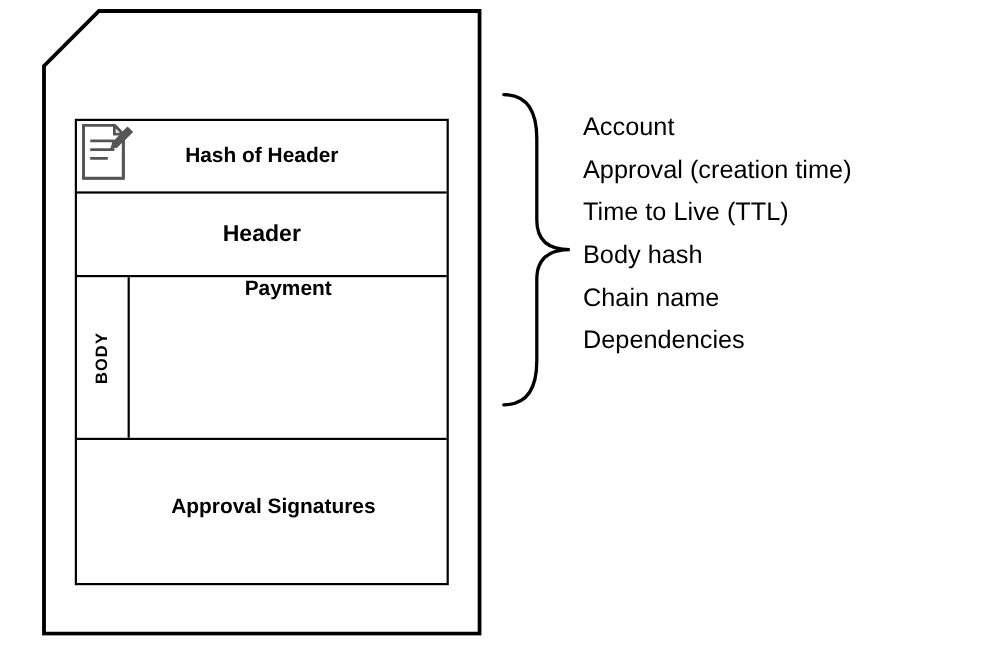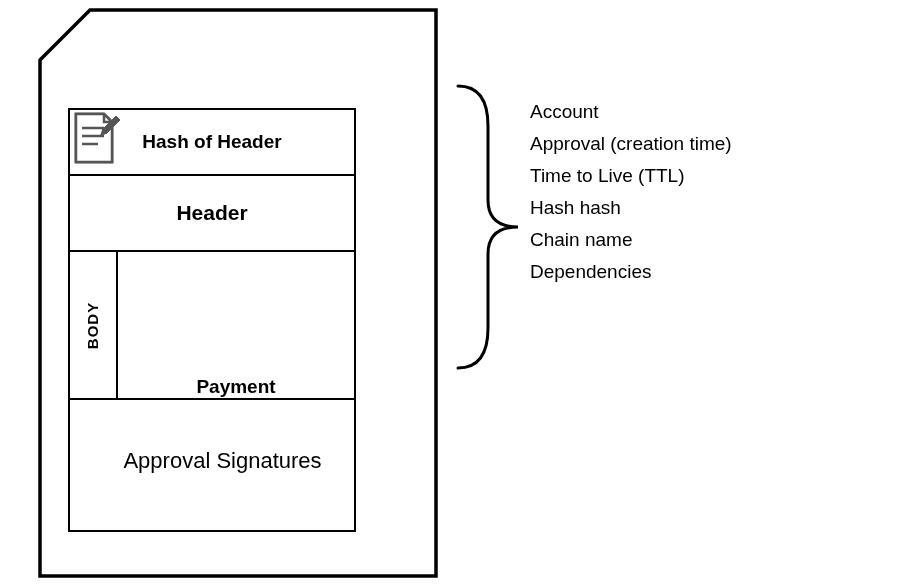--- a/index.html
+++ b/index.html
@@ -28,21 +28,21 @@
   .doc-outline svg {
     position: absolute;
     left: 0; top: 0;
     width: 100%; height: 100%;
   }
   
   .inner-table {
     position: absolute;
     left: 30px;
     top: 100px;
-    width: 288px;
+    width: 340px;
     border: 2.5px solid #000;
   }
   .row-hash {
     height: 66px;
     border-bottom: 2.5px solid #000;
     display: flex;
     align-items: center;
     justify-content: center;
     font-weight: bold;
     font-size: 19px;
@@ -72,36 +72,36 @@
     transform: rotate(-90deg);
     font-weight: bold;
     font-size: 15px;
     letter-spacing: 1px;
   }
   .body-content-col {
     flex: 1;
     display: flex;
     flex-direction: column;
     align-items: center;
-    justify-content: flex-end;
+    justify-content: flex-start;
     gap: 10px;
     font-weight: bold;
     font-size: 19px;
   }
   .row-approvals {
     height: 130px;
     display: flex;
     flex-direction: column;
     align-items: center;
     justify-content: center;
     gap: 8px;
   }
   .row-approvals .label {
-    font-weight: normal;
-    font-size: 22px;
+    font-weight: bold;
+    font-size: 19px;
     margin-left: 21px;
   }
   .sig-icons {
     display: flex;
     gap: 18px;
   }
   .sig-icons svg {
     width: 54px;
     height: 56px;
   }
@@ -111,21 +111,21 @@
     left: 446px;
     top: 82px;
     width: 80px;
     height: 290px;
   }
   
   .header-items {
     position: absolute;
     left: 530px;
     top: 96px;
-    font-size: 19px;
+    font-size: 23px;
     line-height: 1.68;
   }
 </style>
 </head>
 <body>
 
 <div class="diagram-root">
 
   <div class="doc-outline">
     <svg viewBox="0 0 400 570">
@@ -190,18 +190,18 @@
              Q 42 145 72 145
              Q 42 145 42 172
              L 42 246
              Q 42 286 12 286" fill="none" stroke="#000" stroke-width="3" stroke-linecap="round"></path>
   </svg>
 
   <div class="header-items">
     <div>Account</div>
     <div>Approval (creation time)</div>
     <div>Time to Live (TTL)</div>
-    <div>Hash hash</div>
+    <div>Body hash</div>
     <div>Chain name</div>
     <div>Dependencies</div>
   </div>
 
 </div>
 
 </body></html>

